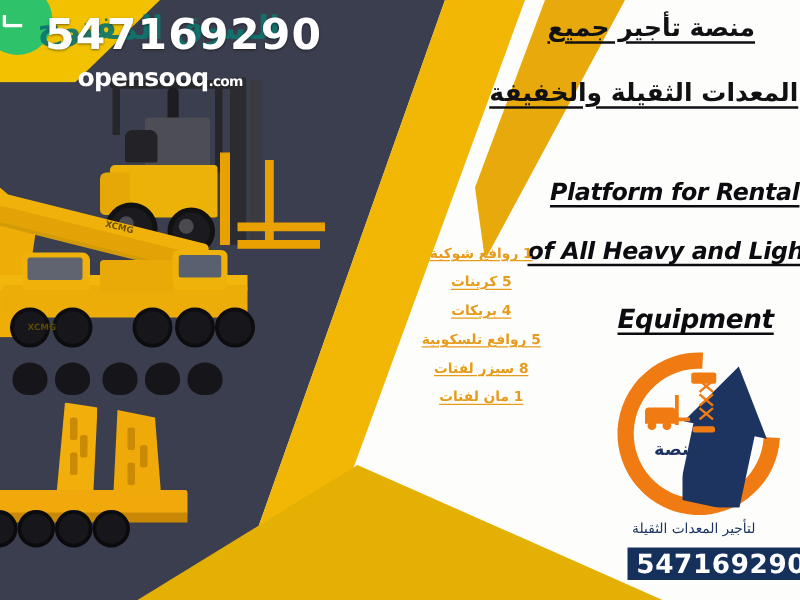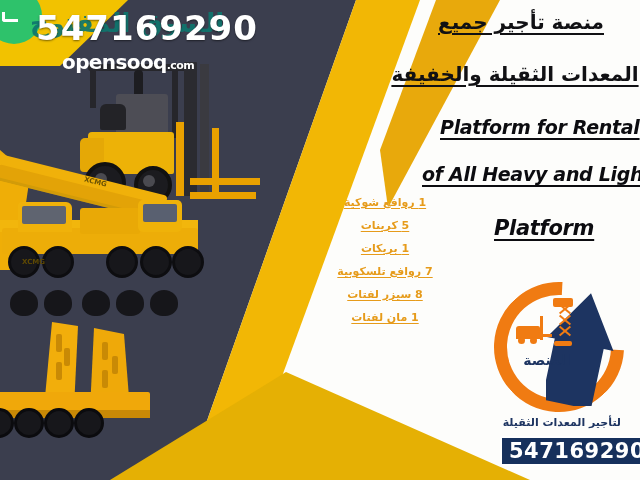--- a/index.html
+++ b/index.html
@@ -137,21 +137,21 @@
     font-size:20px;font-weight:bold;color:#111114;
     direction:rtl;white-space:nowrap;text-decoration:underline;
     text-underline-offset:4px;text-decoration-thickness:2px;
     margin:0;
   }
   .hl-ar.l1{position:absolute;left:-10px;top:10px;width:270px;}
   .hl-ar.l2{position:absolute;left:-16px;top:62px;width:270px;}
   .hl-en{
     font-size:19px;font-weight:bold;font-style:italic;color:#0c0c10;
     white-space:nowrap;text-decoration:underline;text-underline-offset:4px;
-    text-decoration-thickness:2px;letter-spacing:-.3px;
+    text-decoration-thickness:2px;letter-spacing:-.3px;margin-top:27px;
   }
   .hl-en.l3{position:absolute;left:44px;top:116px;}
   .hl-en.l4{position:absolute;left:26px;top:163px;}
   .hl-en.l5{position:absolute;left:98px;top:216px;font-size:21px;}
 
   
   .eq-list{
     position:absolute;left:320px;top:196px;width:130px;
     direction:rtl;text-align:center;
   }
@@ -181,22 +181,22 @@
   .logo-scissor{position:absolute;left:56px;top:16px;width:26px;height:48px;}
   .ls-top{position:absolute;left:3px;top:0;width:20px;height:9px;background:#F07B12;border-radius:2px;}
   .ls-x{position:absolute;left:8px;width:12px;height:11px;}
   .ls-x i{position:absolute;left:0;top:0;width:14px;height:2px;background:#F07B12;}
   .ls-base{position:absolute;left:4px;bottom:0;width:18px;height:5px;background:#F07B12;border-radius:2px;}
   .logo-word{
     position:absolute;left:14px;top:70px;width:78px;text-align:center;
     font-size:14px;font-weight:bold;color:#1d3461;direction:rtl;
   }
   .logo-tag{
-    position:absolute;left:455px;top:416px;width:166px;
-    font-size:11px;color:#1d3461;direction:rtl;font-weight:700;
+    position:absolute;left:472px;top:416px;width:166px;text-align:center;
+    font-size:11px;color:#1d3461;direction:rtl;font-weight:400;
   }
   .phone-bottom{
     position:absolute;left:500px;top:436px;
     background:#16305c;color:#ffffff;
     font-size:21px;font-weight:bold;letter-spacing:.5px;
     padding:1px 7px;border:2px solid #ffffff;border-radius:2px;
     white-space:nowrap;
   }
 </style>
 </head>
@@ -290,28 +290,28 @@
     <span>opensooq</span><small>.com</small>
   </div>
 
   <div class="phone-top">547169290</div>
 
   <div class="headline">
     <div class="hl-ar l1">منصة تأجير جميع</div>
     <div class="hl-ar l2">المعدات الثقيلة والخفيفة</div>
     <div class="hl-en l3">Platform for Rental</div>
     <div class="hl-en l4">of All Heavy and Light</div>
-    <div class="hl-en l5">Platform</div>
+    <div class="hl-en l5">Equipment</div>
   </div>
 
   <div class="eq-list">
     <div class="eq-item">1 روافع شوكية</div>
     <div class="eq-item">5 كرينات</div>
-    <div class="eq-item">1 بريكات</div>
-    <div class="eq-item">7 روافع تلسكوبية</div>
+    <div class="eq-item">4 بريكات</div>
+    <div class="eq-item">5 روافع تلسكوبية</div>
     <div class="eq-item">8 سيزر لفتات</div>
     <div class="eq-item">1 مان لفتات</div>
   </div>
 
   <div class="logo">
     <div class="logo-arc"></div>
 
     <div class="logo-arrow">
       <svg class="logo-arrowsvg" width="70" height="122" viewBox="0 0 70 122" aria-hidden="true">
         <path d="M44 122 L8 122 L8 60 L0 60 L34 8 L68 60 L58 60 L58 122 Z" fill="#1d3461" transform="rotate(12 34 61)"></path>

